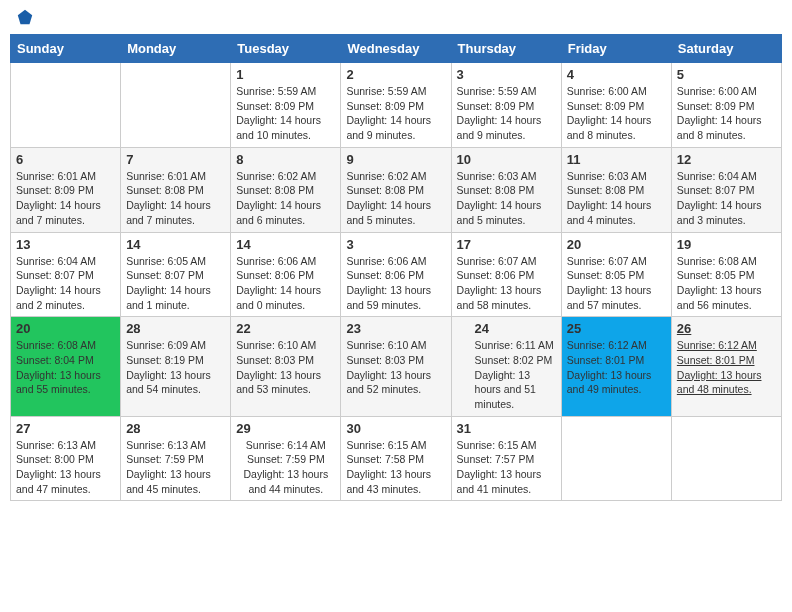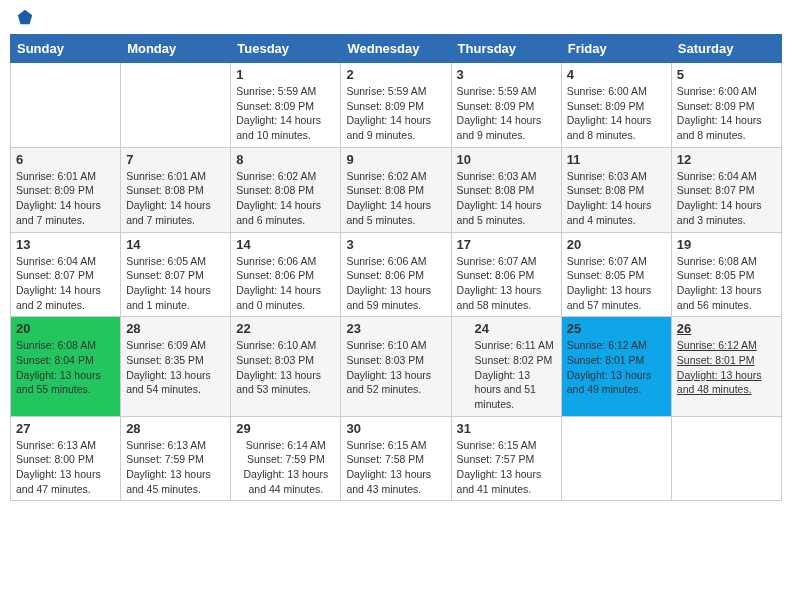--- a/index.html
+++ b/index.html
@@ -258,21 +258,21 @@
       <tr>
         <td style="background: #22c55e;">
           <span class="day-number">20</span>
           <div class="day-info" style="white-space: pre-line;">Sunrise: 6:08 AM
 Sunset: 8:04 PM
 Daylight: 13 hours and 55 minutes.</div>
         </td>
         <td style="background: rgb(245, 245, 245);">
           <span class="day-number">28</span>
           <div class="day-info" style="white-space: pre-line;">Sunrise: 6:09 AM
-Sunset: 8:35 PM
+Sunset: 8:19 PM
 Daylight: 13 hours and 54 minutes.</div>
         </td>
         <td style="background: rgb(245, 245, 245);">
           <span class="day-number">22</span>
           <div class="day-info" style="white-space: pre-line;">Sunrise: 6:10 AM
 Sunset: 8:03 PM
 Daylight: 13 hours and 53 minutes.</div>
         </td>
         <td style="background: rgb(245, 245, 245);">
           <span class="day-number">23</span>

